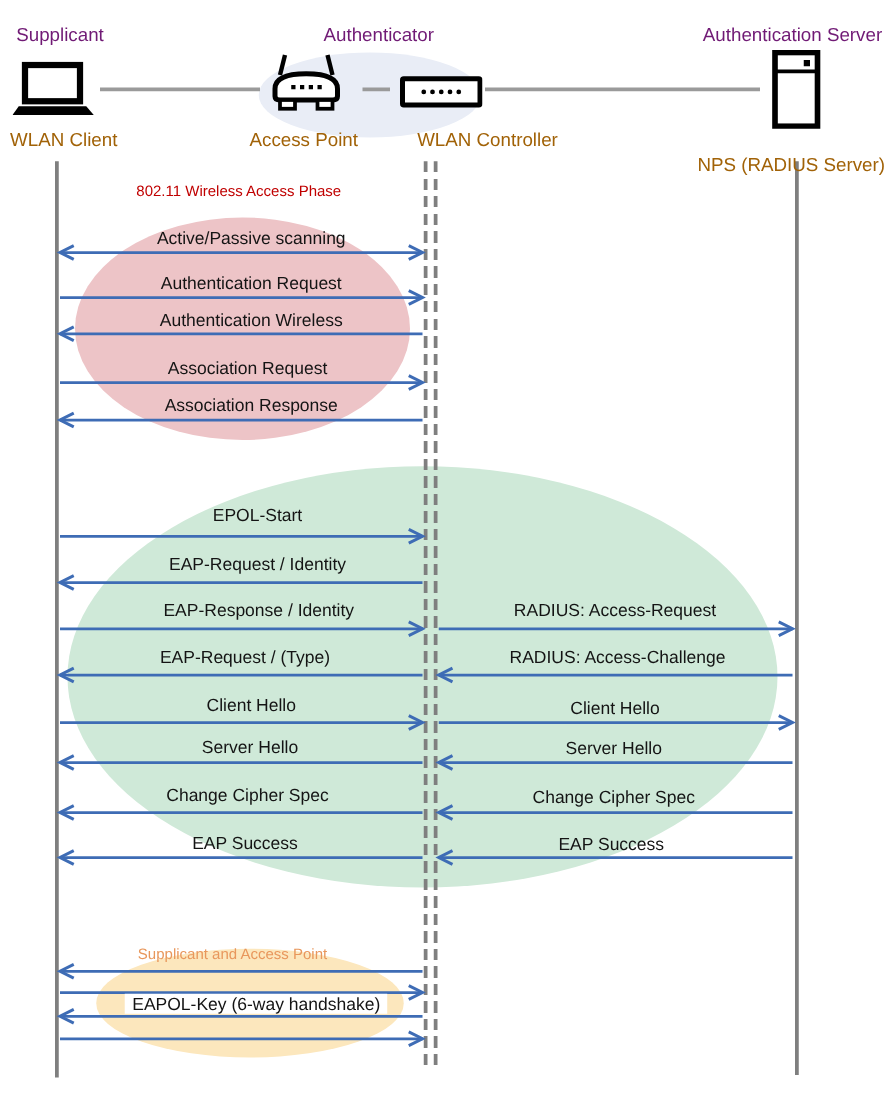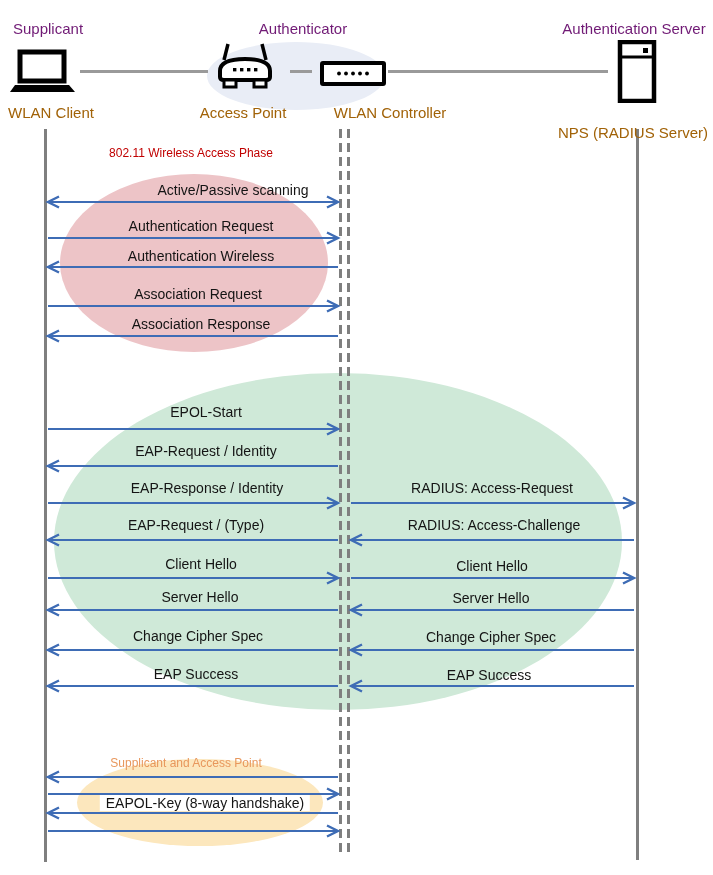--- a/index.html
+++ b/index.html
@@ -134,33 +134,33 @@
       <line x1="48" x2="338" y1="777" y2="777" stroke="#3e6cb5" stroke-width="2.2"></line>
       <path d="M 59 771.5 L 48 777 L 59 782.5" fill="none" stroke="#3e6cb5" stroke-width="2.4"></path>
       <line x1="48" x2="338" y1="794" y2="794" stroke="#3e6cb5" stroke-width="2.2"></line>
       <path d="M 327 788.5 L 338 794 L 327 799.5" fill="none" stroke="#3e6cb5" stroke-width="2.4"></path>
       <line x1="48" x2="338" y1="813" y2="813" stroke="#3e6cb5" stroke-width="2.2"></line>
       <path d="M 59 807.5 L 48 813 L 59 818.5" fill="none" stroke="#3e6cb5" stroke-width="2.4"></path>
       <line x1="48" x2="338" y1="831" y2="831" stroke="#3e6cb5" stroke-width="2.2"></line>
       <path d="M 327 825.5 L 338 831 L 327 836.5" fill="none" stroke="#3e6cb5" stroke-width="2.4"></path>
     </svg>
 
-<div class="msg-label" style="left: 201px; top: 182px; margin-left: 32px;">Active/Passive scanning</div>
+<div class="msg-label" style="left: 201px; top: 182px;">Active/Passive scanning</div>
     <div class="msg-label" style="left: 201px; top: 218px;">Authentication Request</div>
     <div class="msg-label" style="left: 201px; top: 248px;">Authentication Wireless</div>
     <div class="msg-label" style="left: 198px; top: 286px;">Association Request</div>
     <div class="msg-label" style="left: 201px; top: 316px;">Association Response</div>
     <div class="msg-label" style="left: 206px; top: 404px;">EPOL-Start</div>
     <div class="msg-label" style="left: 206px; top: 443px;">EAP-Request / Identity</div>
     <div class="msg-label" style="left: 207px; top: 480px;">EAP-Response / Identity</div>
     <div class="msg-label" style="left: 196px; top: 517px;">EAP-Request / (Type)</div>
     <div class="msg-label" style="left: 201px; top: 556px;">Client Hello</div>
     <div class="msg-label" style="left: 200px; top: 589px;">Server Hello</div>
     <div class="msg-label" style="left: 198px; top: 628px;">Change Cipher Spec</div>
     <div class="msg-label" style="left: 196px; top: 666px;">EAP Success</div>
     <div class="msg-label" style="left: 492px; top: 480px;">RADIUS: Access-Request</div>
     <div class="msg-label" style="left: 494px; top: 517px;">RADIUS: Access-Challenge</div>
     <div class="msg-label" style="left: 492px; top: 558px;">Client Hello</div>
     <div class="msg-label" style="left: 491px; top: 590px;">Server Hello</div>
     <div class="msg-label" style="left: 491px; top: 629px;">Change Cipher Spec</div>
     <div class="msg-label" style="left: 489px; top: 667px;">EAP Success</div>
-    <div class="msg-label boxed" style="left: 205px; top: 795px;">EAPOL-Key (8-way handshake)</div>
+    <div class="msg-label boxed" style="left: 205px; top: 795px;">EAPOL-Key (6-way handshake)</div>
   </div>
 
 </body></html>

